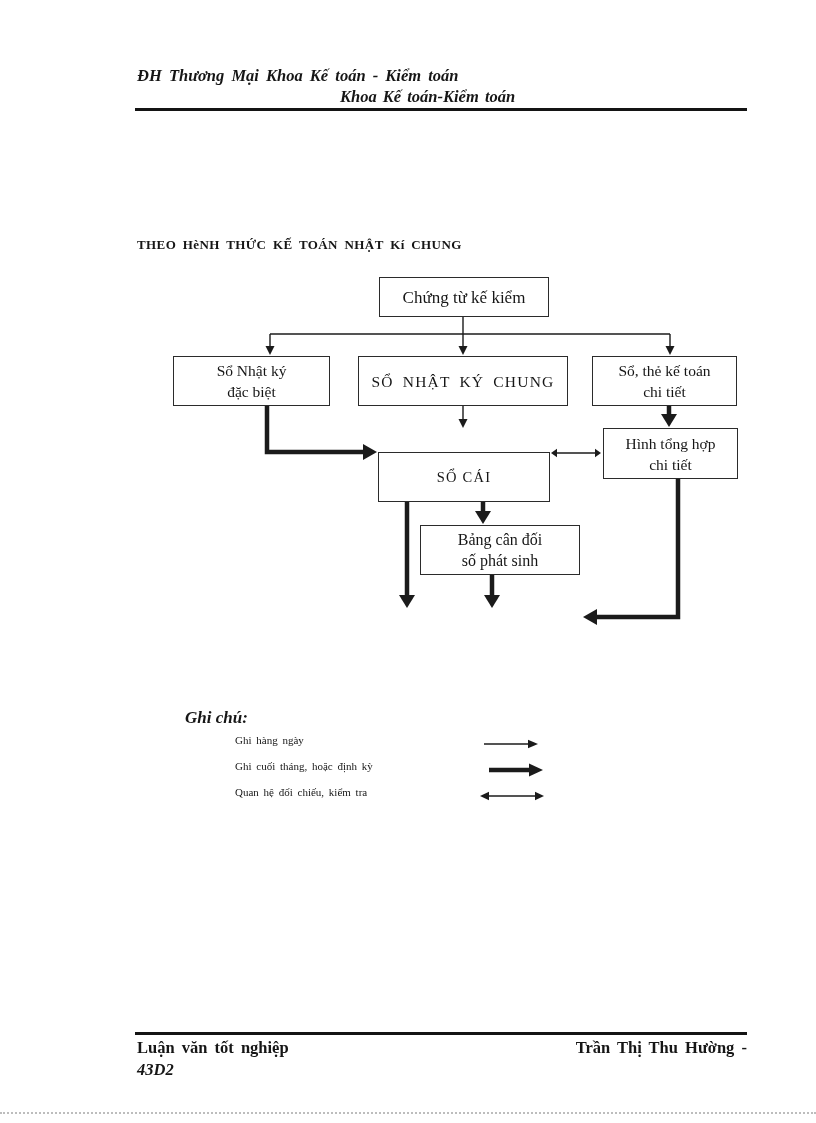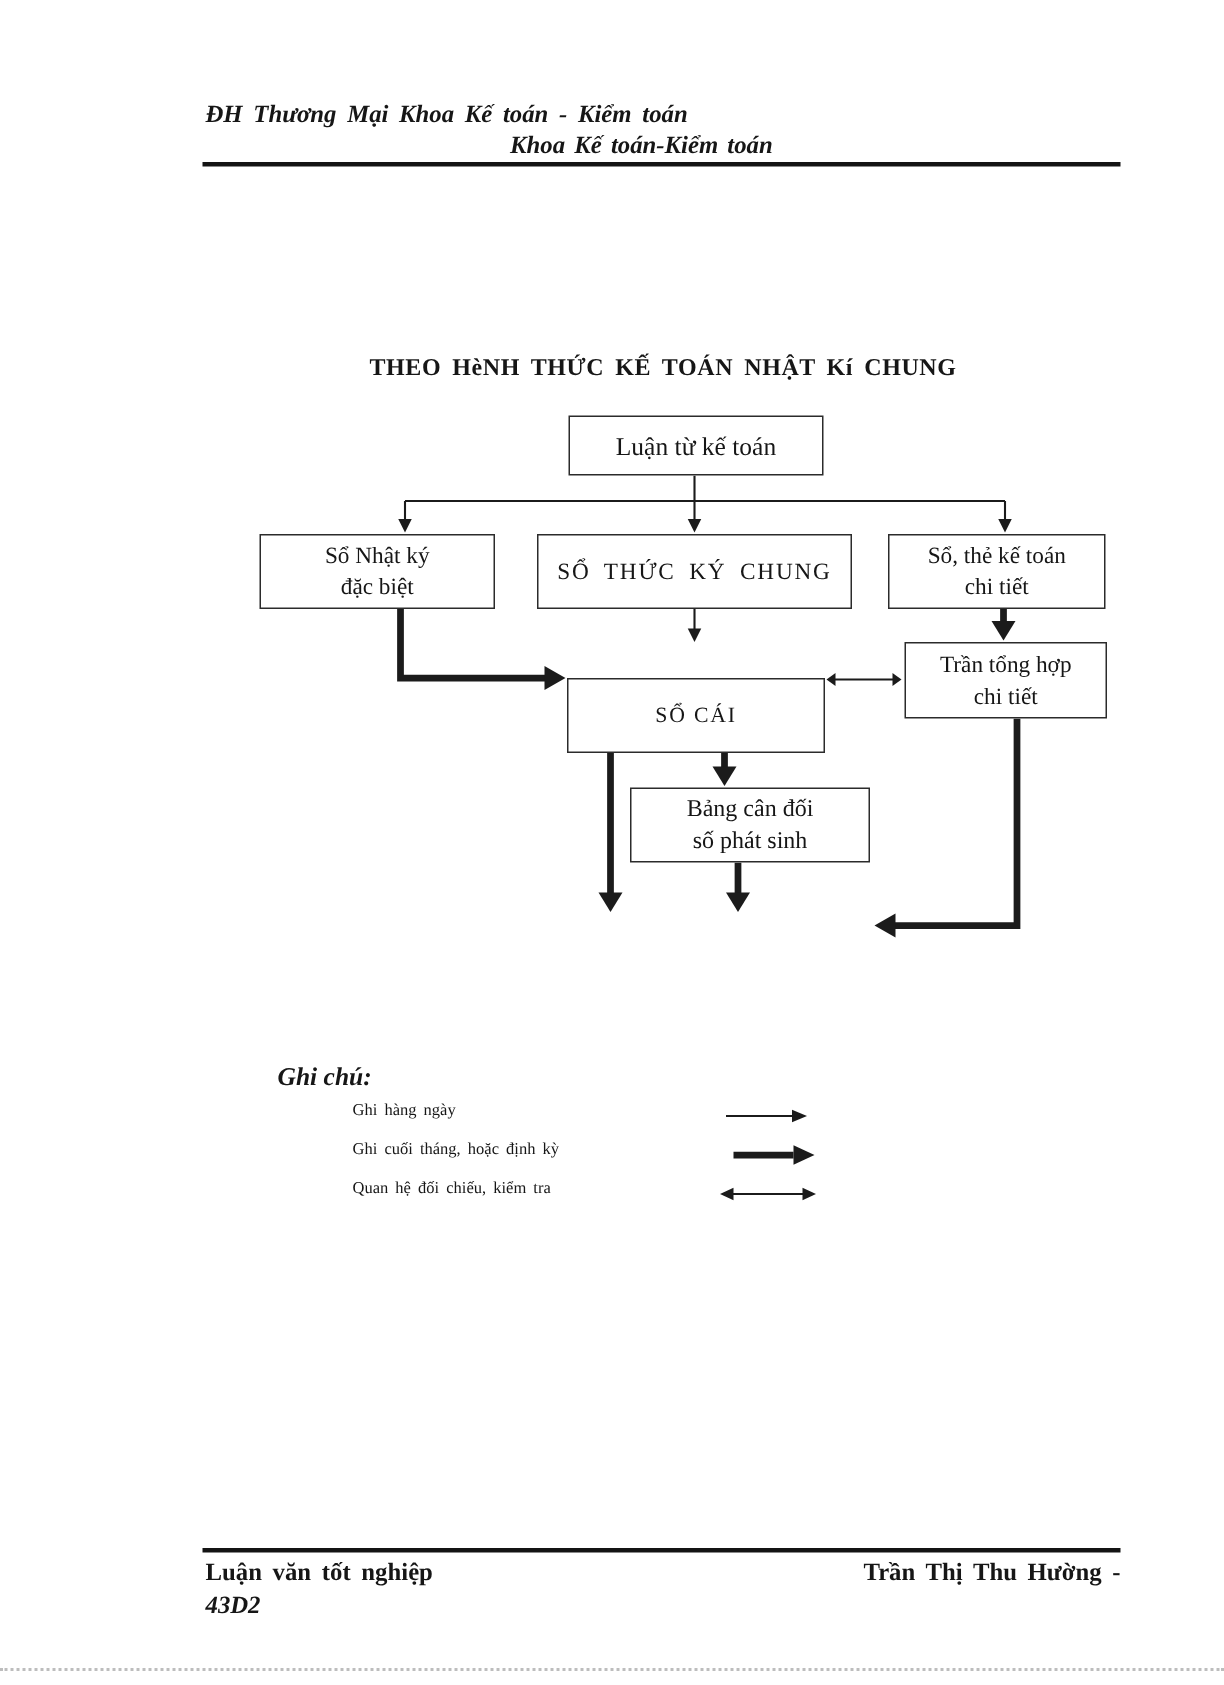--- a/index.html
+++ b/index.html
@@ -15,22 +15,22 @@
   .hdr-rule  { left:135px; top:108px; width:612px; height:3px; background:#141414; }
   .ftr-rule  { left:135px; top:1032px; width:612px; height:3px; background:#141414; }
   .ftr-row   { left:137px; top:1038px; width:610px; display:flex; justify-content:space-between;
                font-size:16.5px; font-weight:bold; word-spacing:3px; }
   .ftr-line2 { left:137px; top:1060px; font-size:16.5px; font-weight:bold; font-style:italic; }
   .dotted-rule { left:0; top:1112px; width:816px; border-top:2px dotted #bdbdbd; }
 
   
   .title-caption { left:137px; top:194px; width:610px; text-align:center;
                    font-size:17px; font-weight:bold; word-spacing:2px; white-space:nowrap; }
-  .title-heading { left:137px; top:237px; width:610px; text-align:center;
-                   font-size:16px; font-weight:bold; letter-spacing:0.4px; word-spacing:3px; white-space:nowrap; }
+  .title-heading { left:137px; top:237px; width:610px; text-align:left;
+                   font-size:13px; font-weight:bold; letter-spacing:0.4px; word-spacing:3px; white-space:nowrap; }
 
   
   .fbox {
     position:absolute; box-sizing:border-box; border:1.5px solid #2b2b2b; background:#fff;
     display:flex; flex-direction:column; align-items:center; justify-content:center;
     text-align:center; line-height:21px; font-size:15.5px;
   }
   .fbox span { display:block; }
   .box-chungtu   { left:379px; top:277px; width:170px; height:40px; font-size:17px; }
   .box-dacbiet   { left:173px; top:356px; width:157px; height:50px; }
@@ -94,38 +94,38 @@
     <polygon class="head" points="475,511 491,511 483,524"></polygon>
 
     <line class="thick" x1="492" y1="575" x2="492" y2="596"></line>
     <polygon class="head" points="484,595 500,595 492,608"></polygon>
 
     <polyline class="thick" points="678,479 678,617 596,617"></polyline>
     <polygon class="head" points="597,609 597,625 583,617"></polygon>
   </svg>
 
   <div class="fbox box-chungtu">
-    <span>Luận từ kế toán</span>
+    <span>Chứng từ kế kiểm</span>
   </div>
   <div class="fbox box-dacbiet">
     <span>Sổ Nhật ký</span>
     <span>đặc biệt</span>
   </div>
   <div class="fbox box-nkchung">
-    <span>SỔ THỨC KÝ CHUNG</span>
+    <span>SỔ NHẬT KÝ CHUNG</span>
   </div>
   <div class="fbox box-sothe">
     <span>Sổ, thẻ kế toán</span>
     <span>chi tiết</span>
   </div>
   <div class="fbox box-socai">
     <span>SỔ CÁI</span>
   </div>
   <div class="fbox box-tonghop">
-    <span>Trần tổng hợp</span>
+    <span>Hình tổng hợp</span>
     <span>chi tiết</span>
   </div>
   <div class="fbox box-candoi">
     <span>Bảng cân đối</span>
     <span>số phát sinh</span>
   </div>
 
   <div class="abs legend-title">Ghi chú:</div>
 
   <div class="legend-row" style="top:734px">

